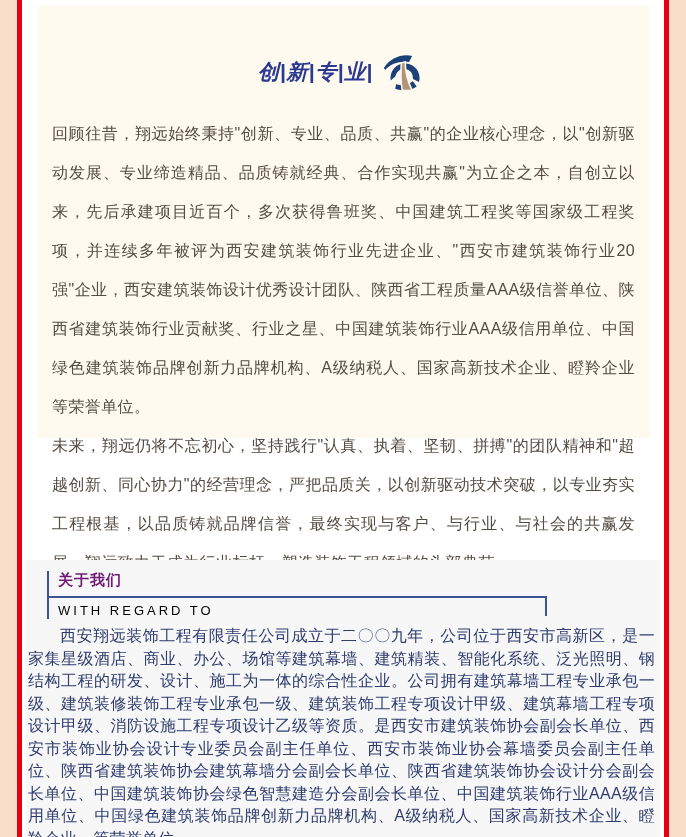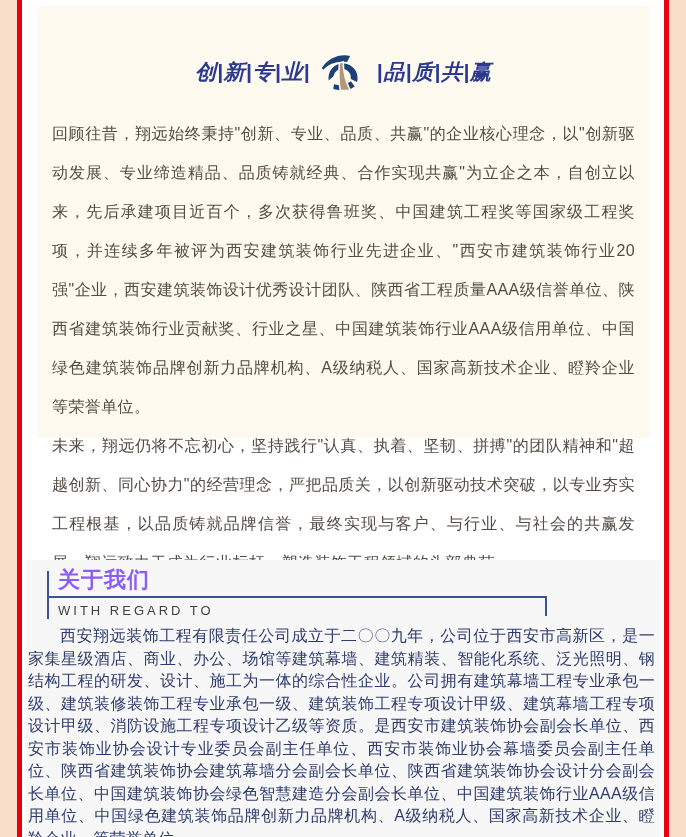--- a/index.html
+++ b/index.html
@@ -37,31 +37,31 @@
   
   .about{
     position:absolute;left:26px;top:560px;width:634px;height:277px;
     background:#f7f7f8;box-sizing:border-box;padding-top:8px;
   }
   .about-head{position:relative;margin-left:21px;}
   .about-vline{
     position:absolute;left:0;top:3px;width:2px;height:48px;background:#3b5294;
   }
   .about-title{
-    margin:0;padding-left:11px;color:#8b5cf6;
-    font-size:22px;font-weight:bold;letter-spacing:1px;line-height:24px;
+    margin:0;padding-left:11px;color:#701a75;
+    font-size:15px;font-weight:bold;letter-spacing:1px;line-height:24px;
   }
   .about-hrule{
     position:relative;margin-top:4px;width:500px;height:2px;background:#3b5294;
   }
   .about-hrule::after{
     content:"";position:absolute;right:0;top:2px;width:2px;height:18px;background:#3b5294;
   }
   .about-subtitle{
-    margin:4px 0 0;padding-left:11px;color:#404040;
+    margin:4px 0 0;padding-left:11px;color:#000000;
     font-size:13px;letter-spacing:3px;line-height:18px;
   }
   .about-body{
     margin:5px 0 0;padding:0 5px 0 2px;
     color:#2f3c6d;font-size:16px;line-height:22.5px;
     text-align:justify;text-indent:2em;letter-spacing:0.3px;
   }
 </style>
 </head>
 <body>
@@ -73,21 +73,20 @@
   <div class="slogan-row">
     <span class="slogan">创|新|专|业|</span>
     <svg class="logo" viewBox="0 0 60 50" aria-hidden="true">
 
       <path d="M10 36 A19 19 0 1 1 47 38 L39 34 A11 11 0 1 0 16 31 Z" fill="#1c4178"></path>
       <path d="M1 20 C9 7 24 1 38 4 L34 12 C22 10 10 14 3 22 Z" fill="#1c4178"></path>
       <path d="M16 47 C24 50 36 50 44 44 L39 37 C32 42 23 43 17 41 Z" fill="#1c4178"></path>
 
       <path d="M25 49 L38 49 C32 37 29 25 29 12 L24 13 C23 25 23 37 25 49 Z" fill="#b39678" stroke="#fffaef" stroke-width="2"></path>
     </svg>
-    <span class="slogan">|品|质|共|赢</span>
   </div>
 
   <div class="intro-text">
     <p>回顾往昔，翔远始终秉持"创新、专业、品质、共赢"的企业核心理念，以"创新驱动发展、专业缔造精品、品质铸就经典、合作实现共赢"为立企之本，自创立以来，先后承建项目近百个，多次获得鲁班奖、中国建筑工程奖等国家级工程奖项，并连续多年被评为西安建筑装饰行业先进企业、"西安市建筑装饰行业20强"企业，西安建筑装饰设计优秀设计团队、陕西省工程质量AAA级信誉单位、陕西省建筑装饰行业贡献奖、行业之星、中国建筑装饰行业AAA级信用单位、中国绿色建筑装饰品牌创新力品牌机构、A级纳税人、国家高新技术企业、瞪羚企业等荣誉单位。</p>
     <p>未来，翔远仍将不忘初心，坚持践行"认真、执着、坚韧、拼搏"的团队精神和"超越创新、同心协力"的经营理念，严把品质关，以创新驱动技术突破，以专业夯实工程根基，以品质铸就品牌信誉，最终实现与客户、与行业、与社会的共赢发展。翔远致力于成为行业标杆，塑造装饰工程领域的头部典范。</p>
   </div>
 </div>
 
 <div class="about">
   <div class="about-head">

